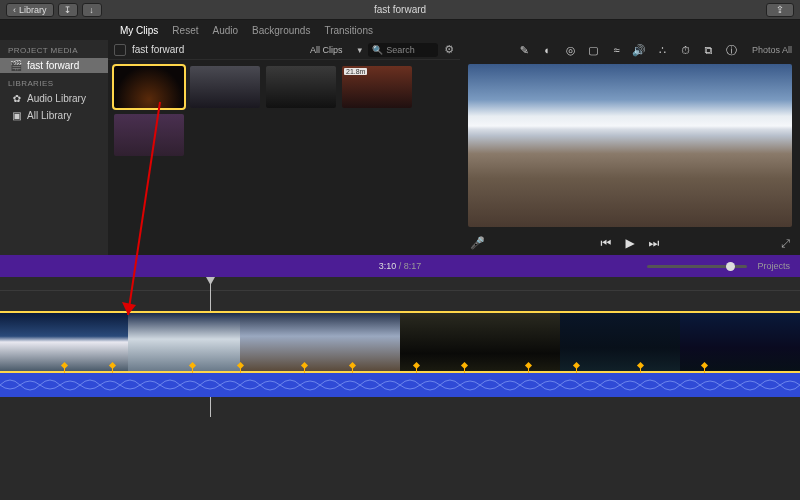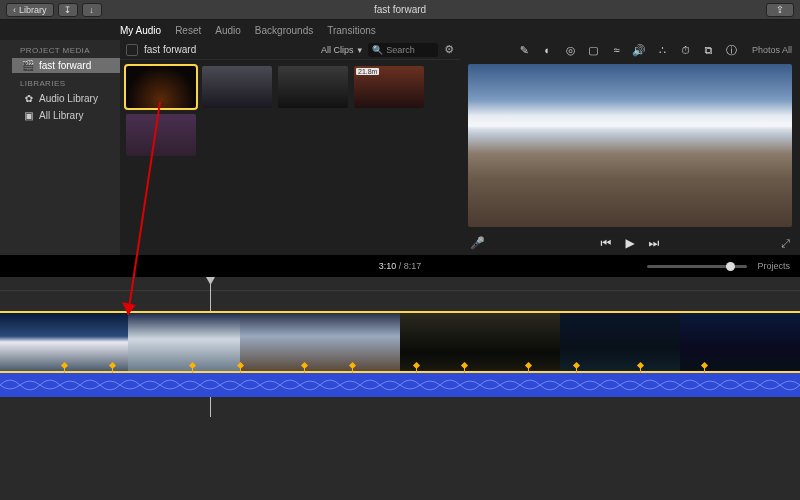--- a/index.html
+++ b/index.html
@@ -6,46 +6,46 @@
 html, body { width: 800px; height: 500px; background: #2a2a2a; color: #ccc; font-size: 10px; overflow: hidden; }
 .titlebar { height: 20px; background: #3d3d3d; display: flex; align-items: center; position: relative; border-bottom: 1px solid #1a1a1a; }
 .titlebar .left-group { display: flex; align-items: center; gap: 4px; margin-left: 6px; }
 .projects-btn { background: #5a5a5a; border: 1px solid #222; border-radius: 3px; padding: 1px 6px; font-size: 9px; color: #ddd; display: flex; align-items: center; gap: 3px; }
 .titlebar .little-btn { width: 20px; height: 14px; background: #5a5a5a; border: 1px solid #222; border-radius: 3px; display: flex; align-items: center; justify-content: center; font-size: 9px; color: #ddd; }
 .titlebar .center-title { position: absolute; left: 50%; transform: translateX(-50%); font-size: 10px; color: #d8d8d8; }
 .titlebar .share-btn { margin-left: auto; margin-right: 6px; width: 28px; height: 14px; background: #5a5a5a; border: 1px solid #222; border-radius: 3px; display: flex; align-items: center; justify-content: center; color: #ddd; font-size: 10px; }
 .tabs-row { height: 20px; background: #1f1f1f; display: flex; align-items: center; padding-left: 120px; gap: 14px; }
 .tabs-row .tab { font-size: 10px; color: #999; padding: 2px 0; }
 .tabs-row .tab.active { color: #fff; font-weight: 500; }
-.main { display: flex; height: 215px; padding-left: 12px; }
+.main { display: flex; height: 215px; }
 .sidebar { width: 108px; background: #2a2a2a; padding: 6px 0 0 8px; }
 .sidebar .section-label { font-size: 8px; color: #8a8a8a; letter-spacing: .4px; margin-bottom: 3px; }
 .sidebar .item { font-size: 10px; color: #ccc; padding: 2px 4px; margin-bottom: 2px; display: flex; align-items: center; gap: 5px; }
 .sidebar .item.selected { background: #6e6e6e; color: #fff; border-radius: 0; margin-left: -8px; padding-left: 12px; }
 .sidebar .item .ico { width: 10px; height: 10px; display: inline-flex; align-items: center; justify-content: center; }
 .browser { flex: 1; background: #1f1f1f; display: flex; flex-direction: column; }
 .browser-header { height: 20px; display: flex; align-items: center; padding: 0 6px; gap: 6px; border-bottom: 1px solid #2c2c2c; }
 .crumb { font-size: 10px; color: #ddd; }
-.clips-drop { margin-left: auto; font-size: 9px; color: #bbb; display: flex; align-items: center; gap: 4px; }
+.clips-drop { margin-left: auto; font-size: 9px; color: #bbb; display: flex; align-items: center; gap: 15px; }
 .search-box { width: 70px; height: 14px; background: #131313; border-radius: 3px; display: flex; align-items: center; gap: 3px; padding: 0 4px; color: #888; font-size: 9px; }
 .gear { color: #aaa; font-size: 11px; }
 .thumb-grid { flex: 1; padding: 6px; display: flex; flex-wrap: wrap; gap: 6px; align-content: flex-start; }
 .thumb { width: 70px; height: 42px; border-radius: 2px; position: relative; }
 .thumb.selected { outline: 2px solid #ffd64a; }
 .dur-badge { position: absolute; top: 2px; left: 2px; background: rgba(240,240,240,.95); color: #333; font-size: 7px; padding: 0 2px; border-radius: 1px; }
 .viewer { width: 340px; background: #1f1f1f; display: flex; flex-direction: column; }
 .viewer-top { height: 20px; display: flex; align-items: center; justify-content: flex-end; gap: 10px; padding: 0 8px; }
 .viewer-top .vi { width: 13px; height: 13px; color: #cfcfcf; display: flex; align-items: center; justify-content: center; font-size: 11px; }
 .viewer-top .reset { font-size: 9px; color: #9a9a9a; margin-left: 4px; }
 .preview { flex: 1; margin: 4px 8px; border-radius: 2px; }
 .viewer-controls { height: 24px; display: flex; align-items: center; padding: 0 10px; position: relative; }
 .viewer-controls .mic { color: #999; font-size: 12px; }
 .play-group { position: absolute; left: 50%; transform: translateX(-50%); display: flex; gap: 14px; color: #ddd; font-size: 12px; }
 .fs-btn { margin-left: auto; color: #aaa; font-size: 11px; }
-.timebar { height: 22px; background: #000000; display: flex; align-items: center; padding: 0 10px; color: #9a9a9a; font-size: 9px; position: relative; }
+.timebar { height: 22px; background: #4c1d95; display: flex; align-items: center; padding: 0 10px; color: #9a9a9a; font-size: 9px; position: relative; }
 .timecode { position: absolute; left: 50%; transform: translateX(-50%); }
 .timecode .cur { color: #ddd; }
 .zoom-slider { margin-left: auto; width: 100px; height: 3px; background: #555; border-radius: 2px; position: relative; }
 .zoom-slider .knob { position: absolute; right: 12px; top: -3px; width: 9px; height: 9px; background: #ddd; border-radius: 50%; }
 .settings { margin-left: 10px; }
 .timeline-area { height: 140px; background: #2a2a2a; position: relative; }
 .ruler { height: 14px; border-bottom: 1px solid #3a3a3a; position: relative; }
 .playhead { position: absolute; left: 210px; top: 0; bottom: 0; width: 1px; background: #bfbfbf; }
 .playhead::before { content: ''; position: absolute; top: 0; left: -4px; width: 9px; height: 8px; background: #bfbfbf; clip-path: polygon(0 0, 100% 0, 50% 100%); }
 .vtrack { position: absolute; top: 34px; left: 0; right: 0; height: 62px; display: flex; }
@@ -92,21 +92,21 @@
       <span>↓</span>
     </div>
   </div>
   <div class="center-title">fast forward</div>
   <div class="share-btn">
     <span>⇪</span>
   </div>
 </div>
 
 <div class="tabs-row">
-  <div class="tab active">My Audio</div>
+  <div class="tab active">My Clips</div>
   <div class="tab">Reset</div>
   <div class="tab">Audio</div>
   <div class="tab">Backgrounds</div>
   <div class="tab">Transitions</div>
 </div>
 
 <div class="main">
   <div class="sidebar">
     <div class="section-label">PROJECT MEDIA</div>
     <div class="item selected">

